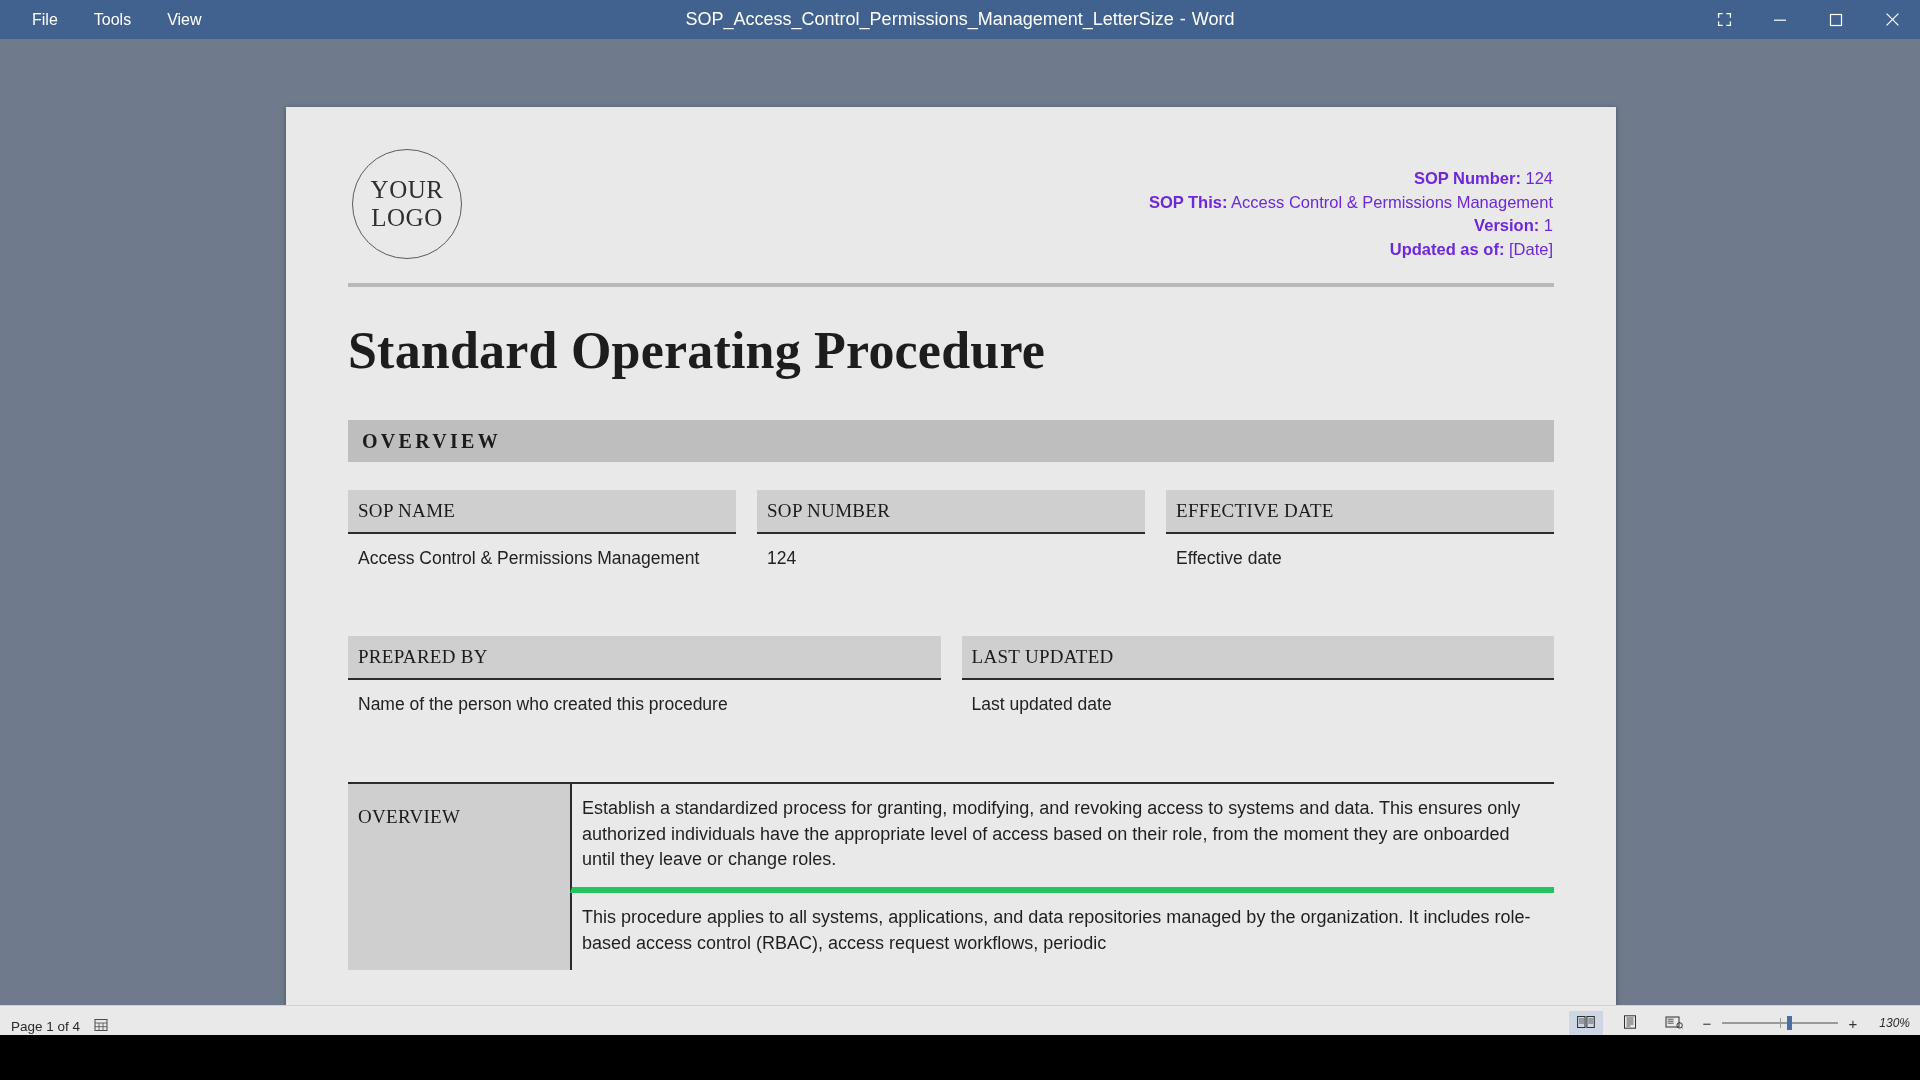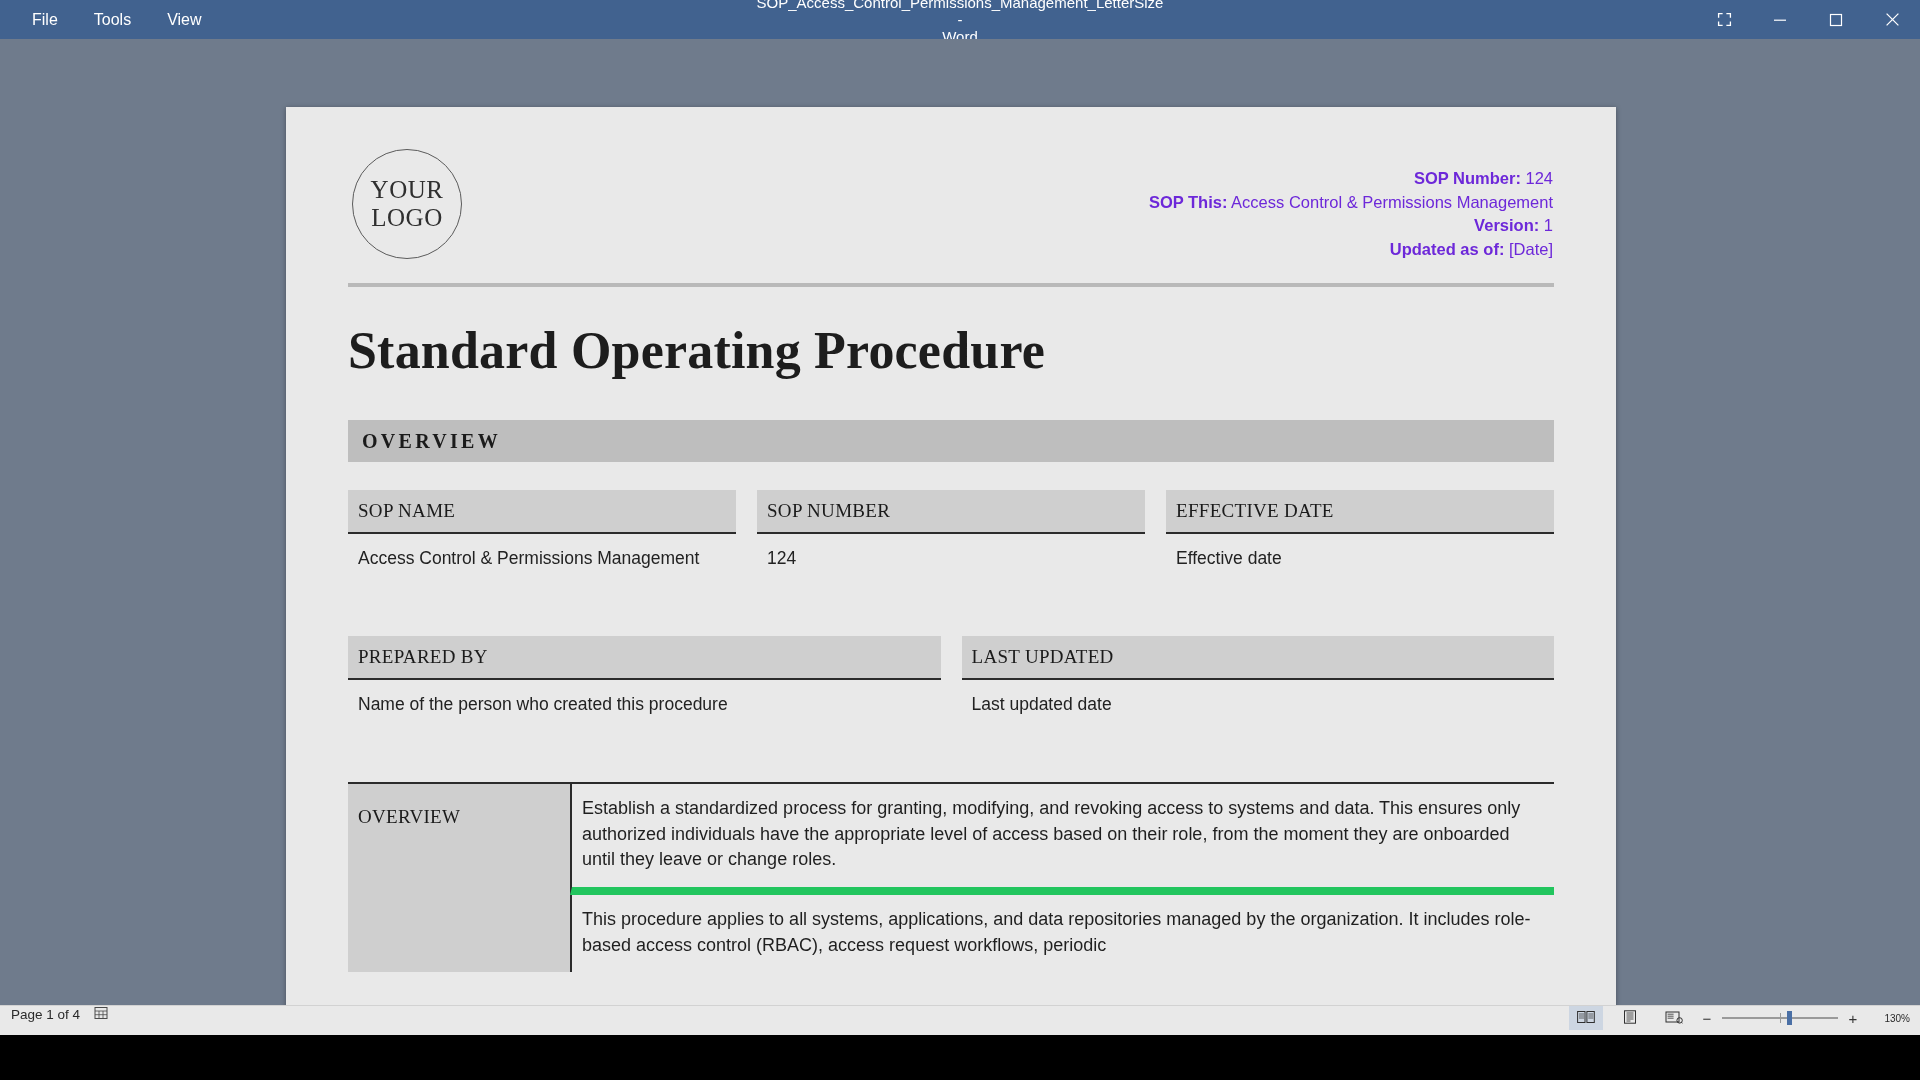--- a/index.html
+++ b/index.html
@@ -33,24 +33,23 @@
     white-space: nowrap;
   }
   .menu-spacer-left { width: 14px; }
   .title-center {
     position: absolute;
     left: 0; right: 0;
     top: 0; bottom: 0;
     display: flex;
     align-items: center;
     justify-content: center;
-    font-size: 15px;
+    font-size: 18px;
     pointer-events: none;
     white-space: nowrap;
-    flex-direction: column;
   }
   .title-center .sep { padding: 0 6px; }
   .win-buttons {
     position: absolute;
     right: 0; top: 0;
     height: 100%;
     display: flex;
     align-items: center;
   }
   .win-btn {
@@ -184,35 +183,35 @@
     padding: 22px 0 0 10px;
     font-family: "Liberation Serif", serif;
     font-size: 19px;
     color: #1b1b1b;
     letter-spacing: 0.3px;
   }
   .pt-label.blank { padding-top: 0; }
   .pt-body {
     flex: 1;
     border-left: 2px solid #2b2b2b;
-    border-bottom: 8px solid #22c55e;
+    border-bottom: 6px solid #22c55e;
     padding: 12px 8px 14px 10px;
     font-size: 18px;
     color: #1f1f1f;
     line-height: 1.42;
   }
   .pt-body.last { border-bottom: none; }
 
   
   .statusbar {
     position: relative;
     height: 30px;
     background: #e9e9e9;
     display: flex;
-    align-items: flex-start;
+    align-items: flex-end;
     font-size: 13.5px;
     color: #2a2a2a;
     border-top: 1px solid #d2d2d2;
   }
   .sb-left { display: flex; align-items: center; gap: 14px; padding-left: 11px; }
   .sb-right {
     position: absolute;
     right: 10px;
     display: flex;
     align-items: center;
@@ -243,21 +242,21 @@
     width: 1px; height: 10px; background: #9a9a9a;
   }
   .slider .knob {
     position: absolute;
     left: 56%;
     top: 1px;
     width: 5px;
     height: 14px;
     background: #4a6fa5;
   }
-  .zoom-val { width: 42px; text-align: right; font-size: 10px; }
+  .zoom-val { width: 42px; text-align: right; font-size: 12px; font-style: italic; }
 
   .bottom-black { height: 45px; background: #000; }
 </style>
 </head>
 <body>
 
 <div class="titlebar">
   <div class="menu-spacer-left"></div>
   <div class="menu-group">
     <div class="menu-item">File</div>

